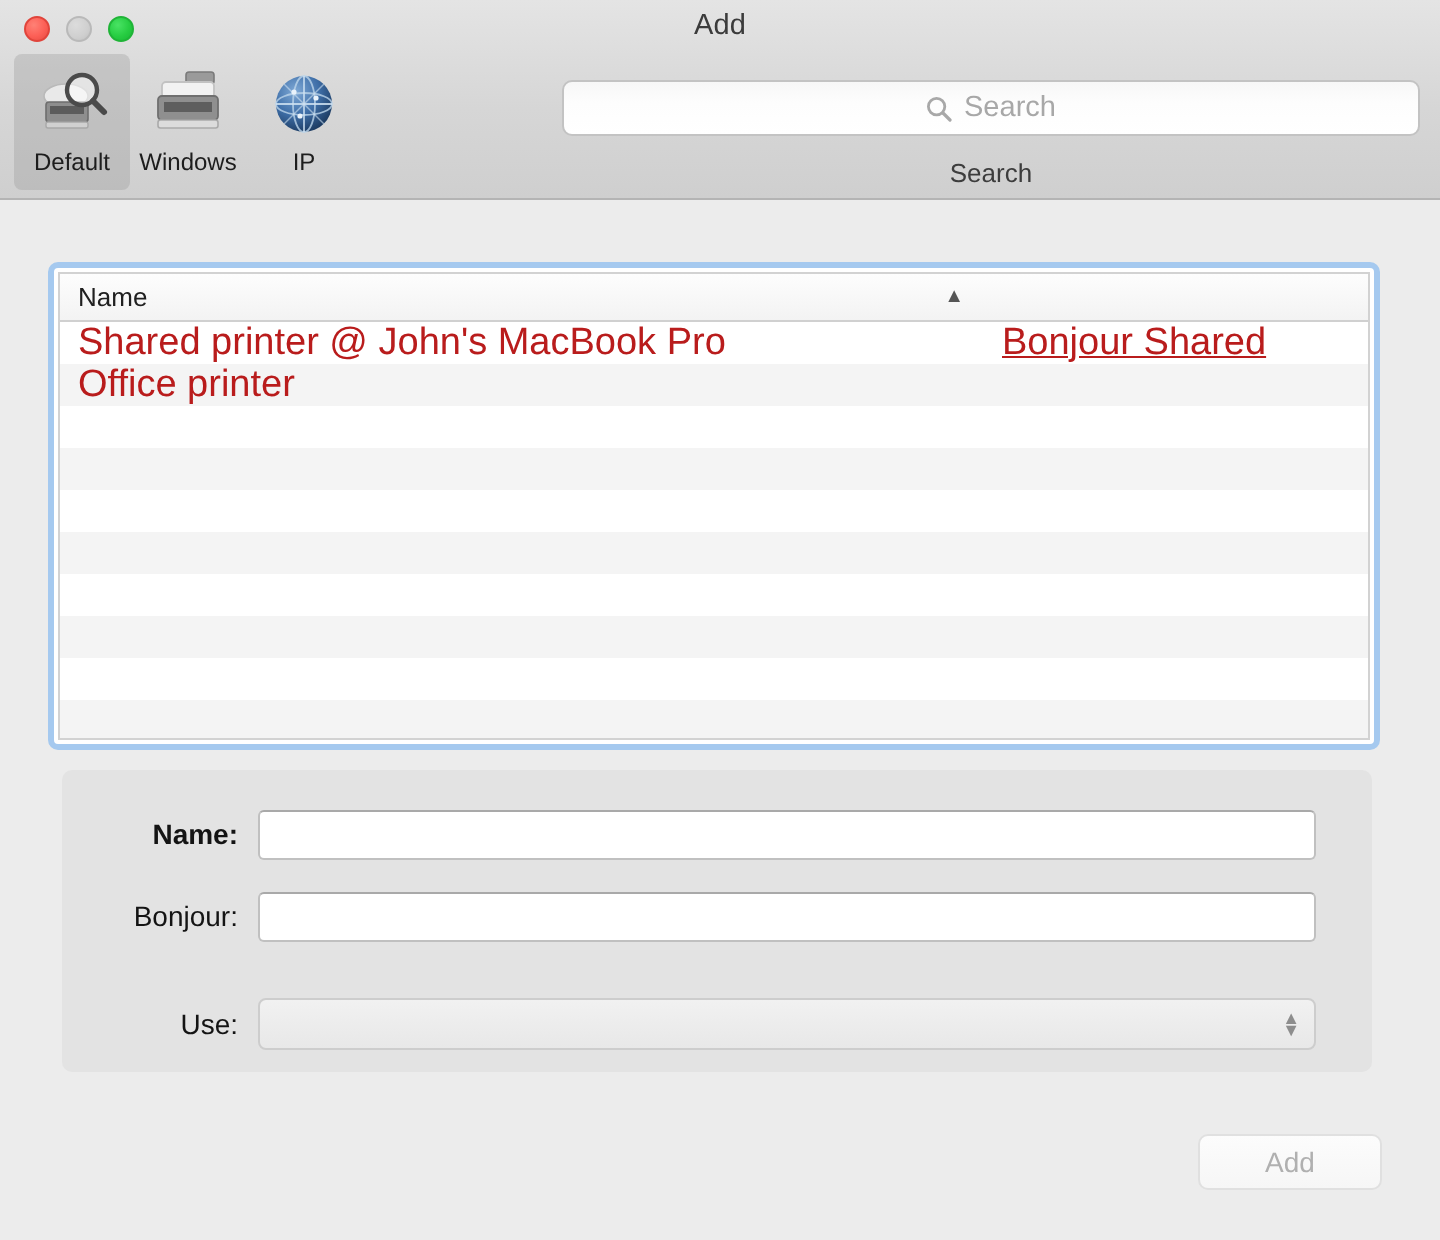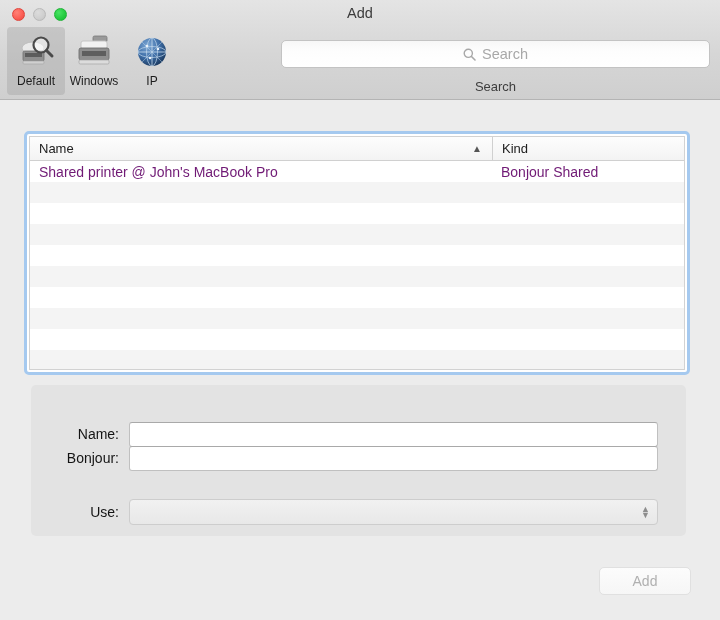--- a/index.html
+++ b/index.html
@@ -192,58 +192,59 @@
     align-items: center;
     height: 100%;
     border-left: 1px solid #d0d0d0;
   }
 
   .table-body { position: relative; }
   .row {
     display: flex;
     height: 21px;
     align-items: center;
-    font-size: 14px;
-    color: #701a75;
+    font-size: 19px;
+    color: #b91c1c;
   }
   .row.alt { background: #f4f4f4; }
   .row.plain { background: #ffffff; }
   .cell-name {
     width: 462px;
     padding-left: 9px;
     box-sizing: border-box;
     white-space: nowrap;
     overflow: hidden;
   }
   .cell-kind {
     width: 192px;
     padding-left: 9px;
     box-sizing: border-box;
     white-space: nowrap;
     overflow: hidden;
+    text-decoration: underline;
   }
 
   
   .form-panel {
     position: absolute;
     left: 31px; top: 285px;
     width: 655px;
     height: 151px;
     background: #e3e3e3;
     border-radius: 5px;
   }
   .form-row {
     position: absolute;
     left: 0;
     width: 100%;
     height: 26px;
     display: flex;
     align-items: center;
   }
-  .form-row.r1 { top: 36px; }
+  .form-row.r1 { top: 19px; font-weight: bold; }
   .form-row.r2 { top: 60px; }
   .form-row.r3 { top: 114px; }
 
   .form-label {
     width: 98px;
     text-align: right;
     font-size: 14px;
     color: #141414;
     padding-right: 10px;
     box-sizing: border-box;
@@ -380,31 +381,29 @@
   <div class="content">
 
     <div class="table-focus">
       <div class="table-inner">
 
         <div class="table-header">
           <div class="th-name">
             <span>Name</span>
             <span class="sort-indicator">▲</span>
           </div>
-          <div class="th-kind">
-            <span>Kind</span>
-          </div>
         </div>
 
         <div class="table-body">
           <div class="row plain">
             <div class="cell-name">Shared printer @ John's MacBook Pro</div>
             <div class="cell-kind">Bonjour Shared</div>
           </div>
           <div class="row alt">
+            <div class="cell-name">Office printer</div>
           </div>
           <div class="row plain"></div>
           <div class="row alt"></div>
           <div class="row plain"></div>
           <div class="row alt"></div>
           <div class="row plain"></div>
           <div class="row alt"></div>
           <div class="row plain"></div>
           <div class="row alt"></div>
 

